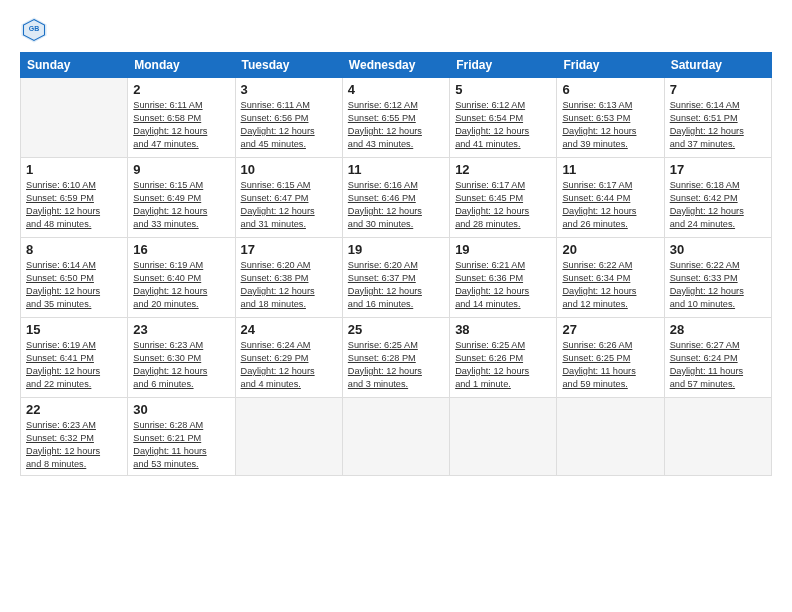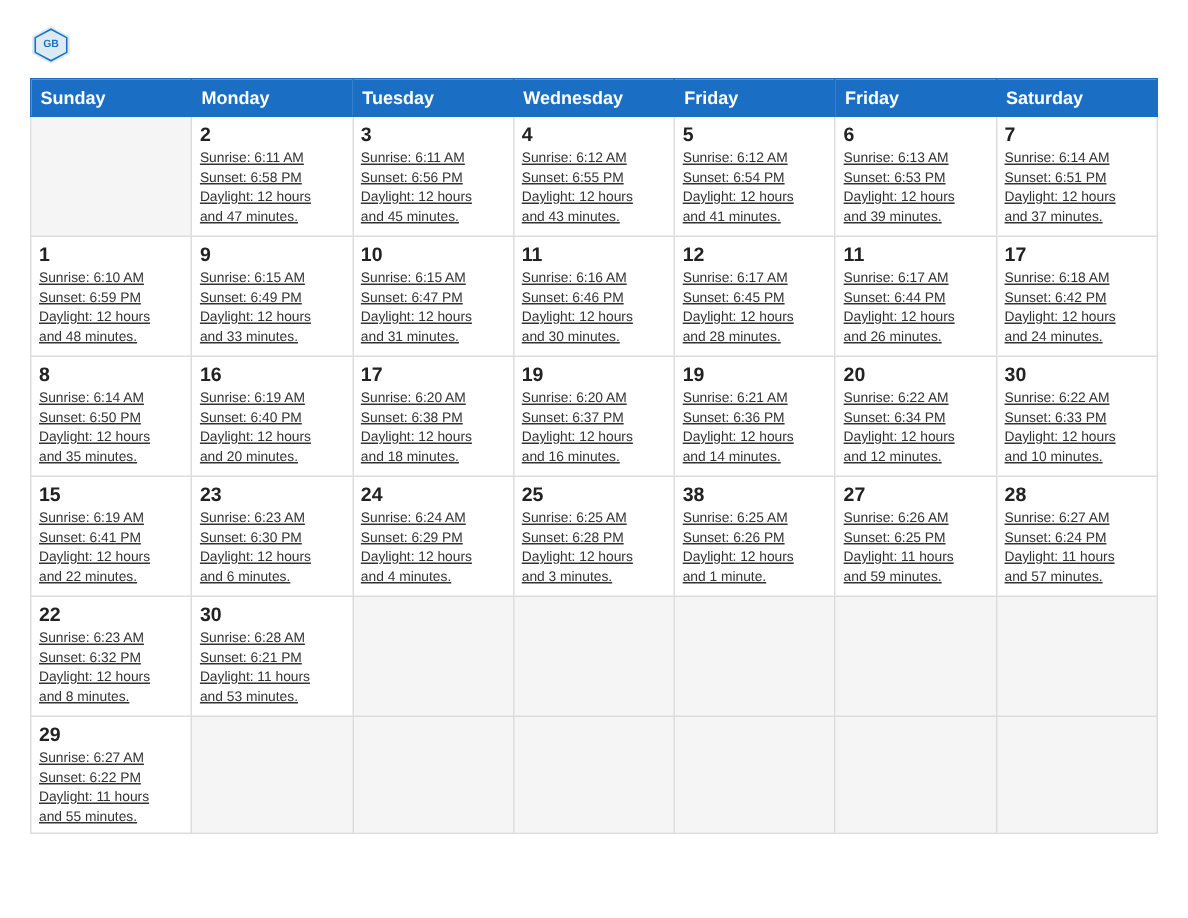--- a/index.html
+++ b/index.html
@@ -257,27 +257,15 @@
           <td>
             <span class="day-number">30</span>
             <div class="day-info">Sunrise: 6:28 AM<br>Sunset: 6:21 PM<br>Daylight: 11 hours<br>and 53 minutes.</div>
           </td>
           <td class="empty-cell"></td>
           <td class="empty-cell"></td>
           <td class="empty-cell"></td>
           <td class="empty-cell"></td>
           <td class="empty-cell"></td>
         </tr>
-        <tr>
-          <td>
-            <span class="day-number">29</span>
-            <div class="day-info">Sunrise: 6:27 AM<br>Sunset: 6:22 PM<br>Daylight: 11 hours<br>and 55 minutes.</div>
-          </td>
-          <td class="empty-cell"></td>
-          <td class="empty-cell"></td>
-          <td class="empty-cell"></td>
-          <td class="empty-cell"></td>
-          <td class="empty-cell"></td>
-          <td class="empty-cell"></td>
-        </tr>
       </tbody>
   </table>
 </div>
 
 </body></html>

